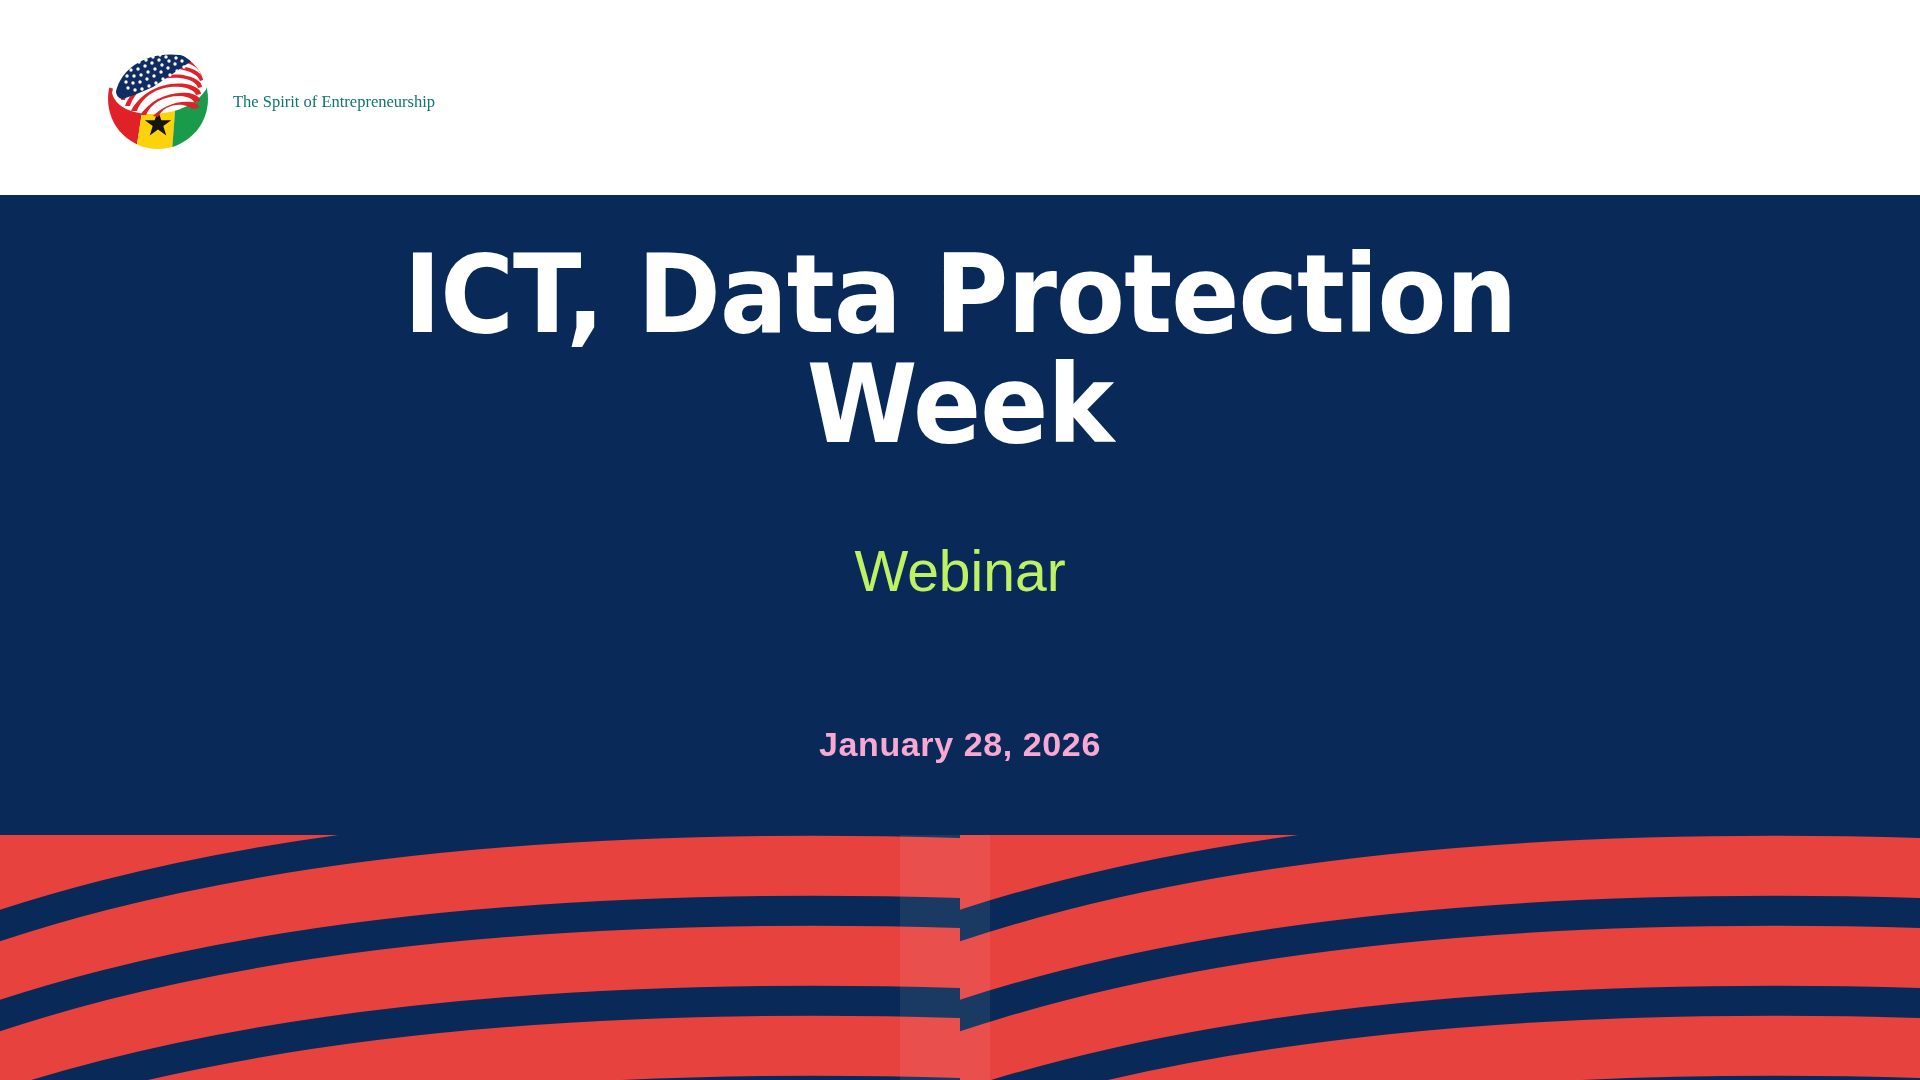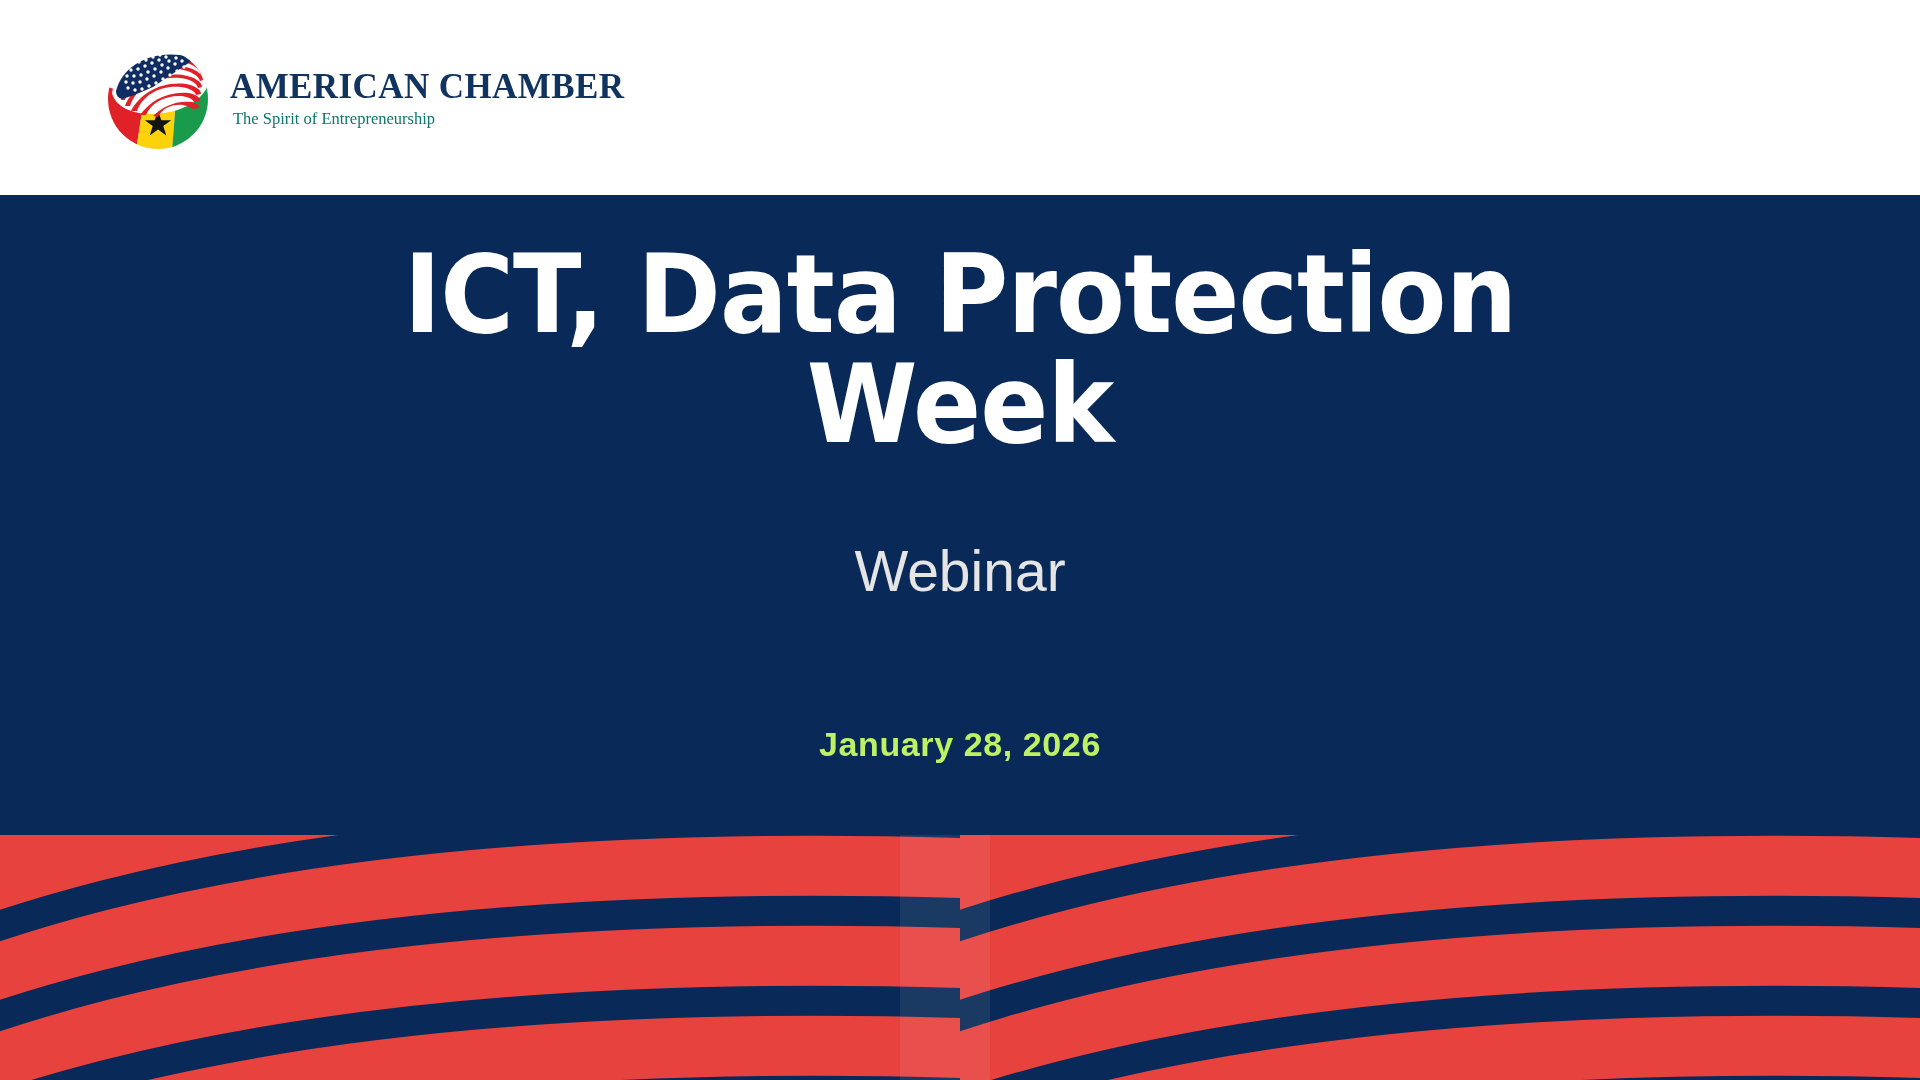--- a/index.html
+++ b/index.html
@@ -98,34 +98,34 @@
     transform: scaleX(0.93);
     transform-origin: 50% 50%;
   }
 
   #subtitle {
     position: absolute;
     left: 0;
     top: 345px;
     width: 1920px;
     text-align: center;
-    color: #e5e5e5;
+    color: #bef264;
     font-family: "Liberation Sans", sans-serif;
     font-weight: 400;
     font-size: 57px;
     line-height: 1.1;
   }
 
   #date-line {
     position: absolute;
     left: 0;
     top: 530px;
     width: 1920px;
     text-align: center;
-    color: #bef264;
+    color: #f9a8d4;
     font-family: "Liberation Sans", sans-serif;
     font-weight: 700;
     font-size: 34px;
     letter-spacing: 0.6px;
   }
 
   
   #deco-band {
     position: absolute;
     left: 0;
@@ -234,21 +234,20 @@
                   <circle cx="40" cy="13" r="1.7"></circle>
                 <circle cx="47" cy="10" r="1.7"></circle>
                   <circle cx="54" cy="8" r="1.7"></circle>
               </g>
             </g>
           </g>
         </svg>
       </div>
 
       <div id="logo-text">
-        <div class="logo-line">AMERICAN CHAMBER</div>
         <div id="logo-tagline">The Spirit of Entrepreneurship</div>
       </div>
 
     </div>
   </div>
 
   <div id="body-area">
 
     <div id="title">
       <div>ICT, Data Protection</div>

